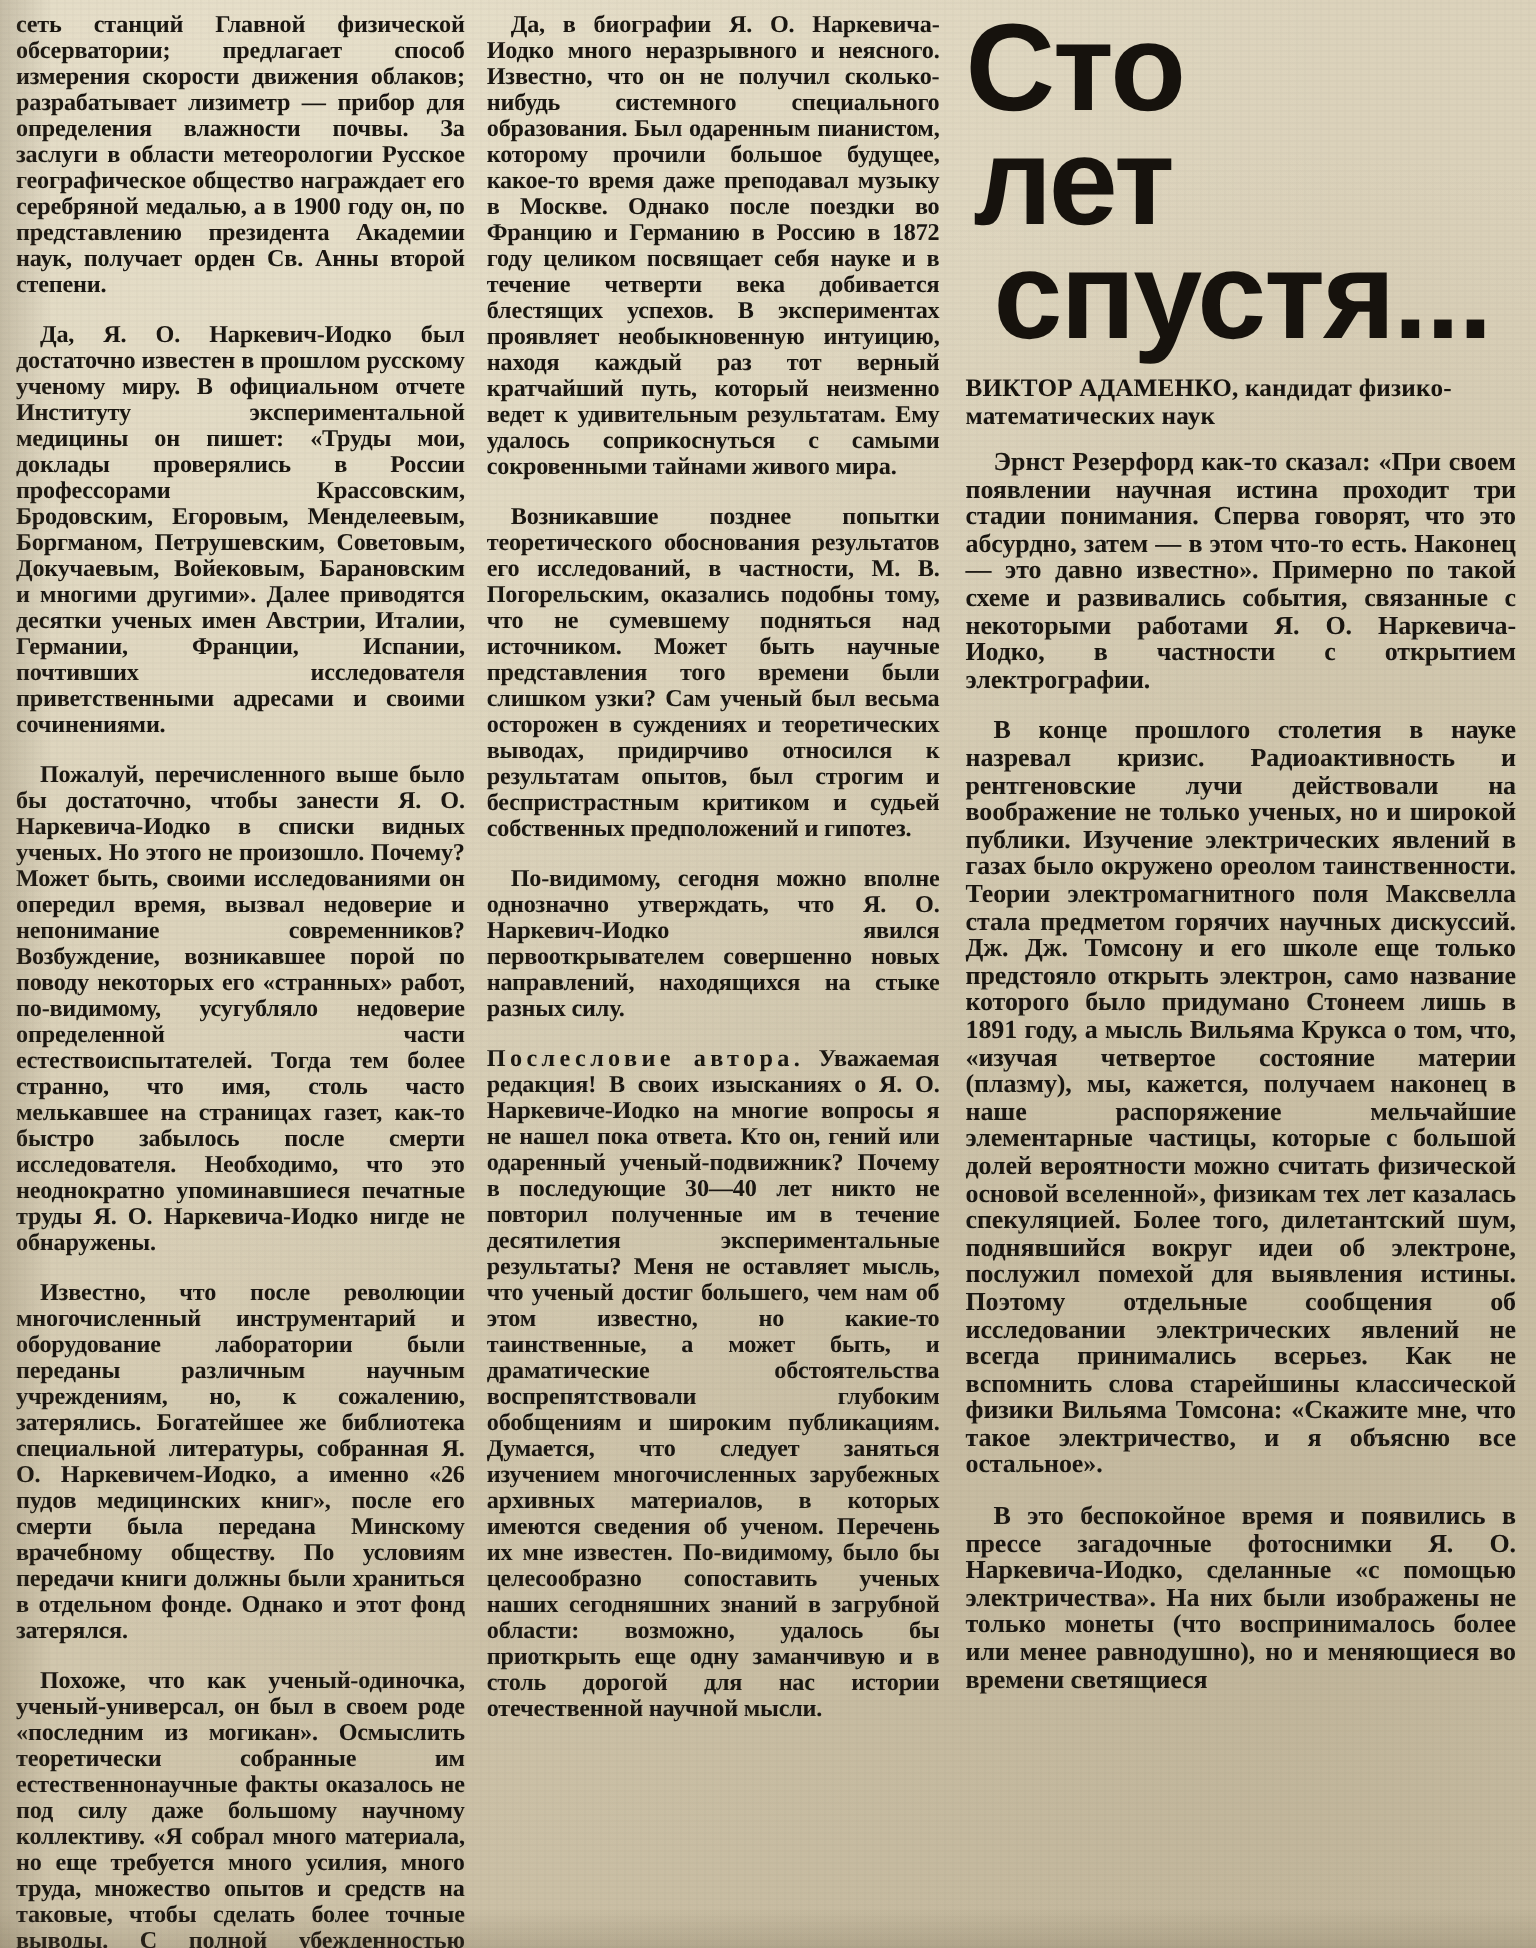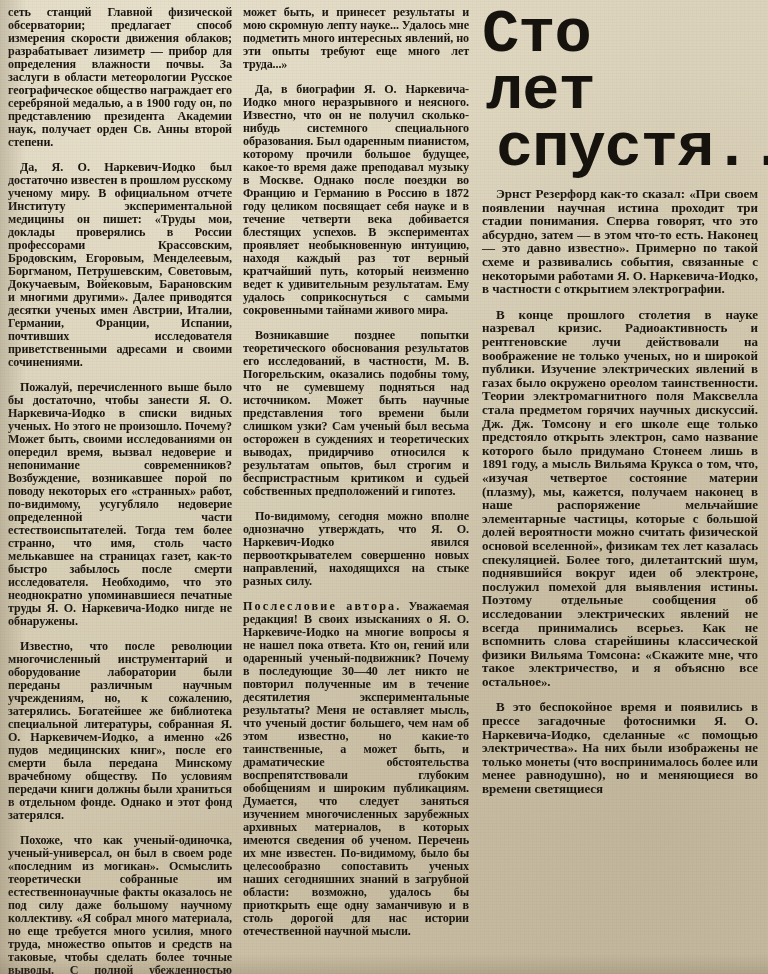--- a/index.html
+++ b/index.html
@@ -67,21 +67,21 @@
   p.noindent {
     text-indent: 0;
   }
   p + p {
     margin-top: 12px;
   }
   .afterword-lead {
     letter-spacing: 2.2px;
   }
   .headline {
-    font-family: Liberation Mono, monospace;
+    font-family: Liberation Sans, sans-serif;
     font-weight: 700;
     font-size: 62px;
     line-height: 0.92;
     letter-spacing: -1px;
     color: #16120d;
     margin: 0 0 10px 0;
     text-align: left;
   }
   .headline .l2 { display:block; margin-left: 4px; }
   .headline .l3 { display:block; margin-left: 14px; }
@@ -125,32 +125,35 @@
 
   <div class="col col-text">
     <p class="noindent">сеть станций Главной физической обсерватории; предлагает способ измерения скорости движения облаков; разрабатывает лизиметр — прибор для определения влажности почвы. За заслуги в области метеорологии Русское географическое общество награждает его серебряной медалью, а в 1900 году он, по представлению президента Академии наук, получает орден Св. Анны второй степени.</p>
     <p>Да, Я. О. Наркевич-Иодко был достаточно известен в прошлом русскому ученому миру. В официальном отчете Институту экспериментальной медицины он пишет: «Труды мои, доклады проверялись в России профессорами Крассовским, Бродовским, Егоровым, Менделеевым, Боргманом, Петрушевским, Советовым, Докучаевым, Войековым, Барановским и многими другими». Далее приводятся десятки ученых имен Австрии, Италии, Германии, Франции, Испании, почтивших исследователя приветственными адресами и своими сочинениями.</p>
     <p>Пожалуй, перечисленного выше было бы достаточно, чтобы занести Я. О. Наркевича-Иодко в списки видных ученых. Но этого не произошло. Почему? Может быть, своими исследованиями он опередил время, вызвал недоверие и непонимание современников? Возбуждение, возникавшее порой по поводу некоторых его «странных» работ, по-видимому, усугубляло недоверие определенной части естествоиспытателей. Тогда тем более странно, что имя, столь часто мелькавшее на страницах газет, как-то быстро забылось после смерти исследователя. Необходимо, что это неоднократно упоминавшиеся печатные труды Я. О. Наркевича-Иодко нигде не обнаружены.</p>
     <p>Известно, что после революции многочисленный инструментарий и оборудование лаборатории были переданы различным научным учреждениям, но, к сожалению, затерялись. Богатейшее же библиотека специальной литературы, собранная Я. О. Наркевичем-Иодко, а именно «26 пудов медицинских книг», после его смерти была передана Минскому врачебному обществу. По условиям передачи книги должны были храниться в отдельном фонде. Однако и этот фонд затерялся.</p>
     <p>Похоже, что как ученый-одиночка, ученый-универсал, он был в своем роде «последним из могикан». Осмыслить теоретически собранные им естественнонаучные факты оказалось не под силу даже большому научному коллективу. «Я собрал много материала, но еще требуется много усилия, много труда, множество опытов и средств на таковые, чтобы сделать более точные выводы. С полной убежденностью занимаюсь я и надеюсь, что труд мой со временем,</p>
   </div>
 
   <div class="col col-text second">
-    <p class="noindent">может быть, и принесет результаты и мою скромную лепту науке... Удалось мне подметить много интересных явлений, но эти опыты требуют еще много лет труда...»</p>
     <p>Да, в биографии Я. О. Наркевича-Иодко много неразрывного и неясного. Известно, что он не получил сколько-нибудь системного специального образования. Был одаренным пианистом, которому прочили большое будущее, какое-то время даже преподавал музыку в Москве. Однако после поездки во Францию и Германию в Россию в 1872 году целиком посвящает себя науке и в течение четверти века добивается блестящих успехов. В экспериментах проявляет необыкновенную интуицию, находя каждый раз тот верный кратчайший путь, который неизменно ведет к удивительным результатам. Ему удалось соприкоснуться с самыми сокровенными тайнами живого мира.</p>
     <p>Возникавшие позднее попытки теоретического обоснования результатов его исследований, в частности, М. В. Погорельским, оказались подобны тому, что не сумевшему подняться над источником. Может быть научные представления того времени были слишком узки? Сам ученый был весьма осторожен в суждениях и теоретических выводах, придирчиво относился к результатам опытов, был строгим и беспристрастным критиком и судьей собственных предположений и гипотез.</p>
     <p>По-видимому, сегодня можно вполне однозначно утверждать, что Я. О. Наркевич-Иодко явился первооткрывателем совершенно новых направлений, находящихся на стыке разных силу.</p>
     <p class="noindent"><span class="afterword-lead">Послесловие автора.</span><span> Уважаемая редакция! В своих изысканиях о Я. О. Наркевиче-Иодко на многие вопросы я не нашел пока ответа. Кто он, гений или одаренный ученый-подвижник? Почему в последующие 30—40 лет никто не повторил полученные им в течение десятилетия экспериментальные результаты? Меня не оставляет мысль, что ученый достиг большего, чем нам об этом известно, но какие-то таинственные, а может быть, и драматические обстоятельства воспрепятствовали глубоким обобщениям и широким публикациям. Думается, что следует заняться изучением многочисленных зарубежных архивных материалов, в которых имеются сведения об ученом. Перечень их мне известен. По-видимому, было бы целесообразно сопоставить ученых наших сегодняшних знаний в загрубной области: возможно, удалось бы приоткрыть еще одну заманчивую и в столь дорогой для нас истории отечественной научной мысли.</span></p>
   </div>
 
   <div class="col col-right">
     <div class="headline">
       <span>Сто</span>
       <span class="l2">лет</span>
       <span class="l3">спустя...</span>
+    </div>
+    <div class="byline">
+      <span class="name">ВИКТОР АДАМЕНКО,</span>
+      <span class="role">кандидат физико-математических наук</span>
     </div>
     <div class="right-body">
       <p>Эрнст Резерфорд как-то сказал: «При своем появлении научная истина проходит три стадии понимания. Сперва говорят, что это абсурдно, затем — в этом что-то есть. Наконец — это давно известно». Примерно по такой схеме и развивались события, связанные с некоторыми работами Я. О. Наркевича-Иодко, в частности с открытием электрографии.</p>
       <p>В конце прошлого столетия в науке назревал кризис. Радиоактивность и рентгеновские лучи действовали на воображение не только ученых, но и широкой публики. Изучение электрических явлений в газах было окружено ореолом таинственности. Теории электромагнитного поля Максвелла стала предметом горячих научных дискуссий. Дж. Дж. Томсону и его школе еще только предстояло открыть электрон, само название которого было придумано Стонеем лишь в 1891 году, а мысль Вильяма Крукса о том, что, «изучая четвертое состояние материи (плазму), мы, кажется, получаем наконец в наше распоряжение мельчайшие элементарные частицы, которые с большой долей вероятности можно считать физической основой вселенной», физикам тех лет казалась спекуляцией. Более того, дилетантский шум, поднявшийся вокруг идеи об электроне, послужил помехой для выявления истины. Поэтому отдельные сообщения об исследовании электрических явлений не всегда принимались всерьез. Как не вспомнить слова старейшины классической физики Вильяма Томсона: «Скажите мне, что такое электричество, и я объясню все остальное».</p>
       <p>В это беспокойное время и появились в прессе загадочные фотоснимки Я. О. Наркевича-Иодко, сделанные «с помощью электричества». На них были изображены не только монеты (что воспринималось более или менее равнодушно), но и меняющиеся во времени светящиеся</p>
     </div>
   </div>
 
   <div class="grain"></div>
   <div class="edge-fade-left"></div>

